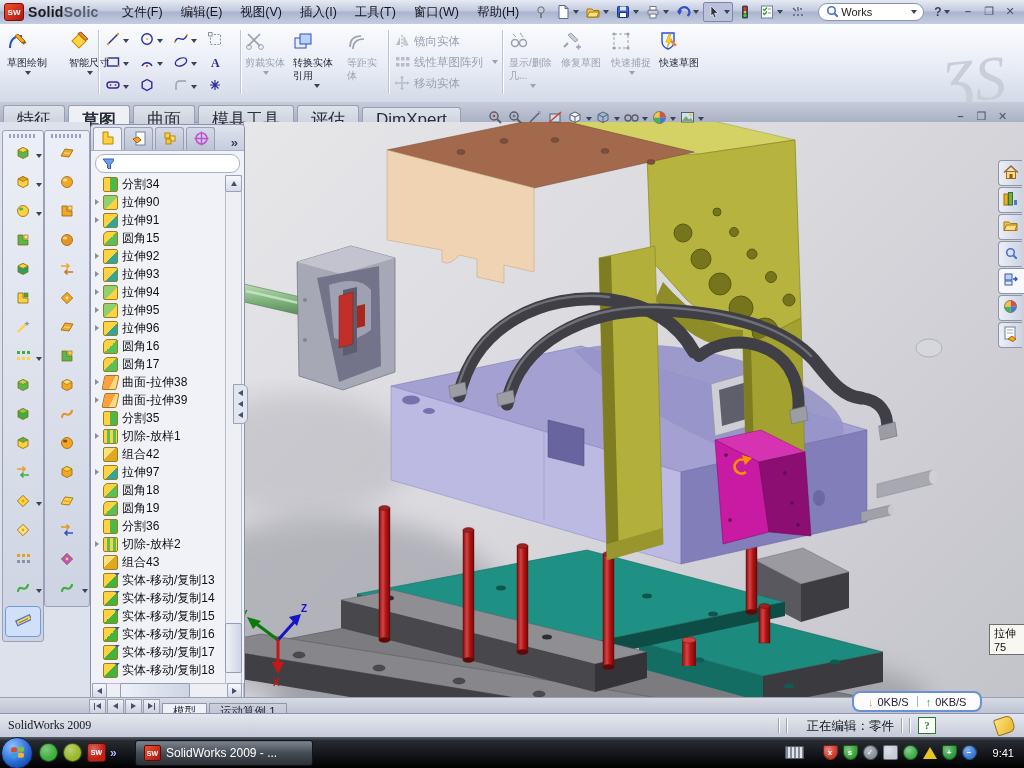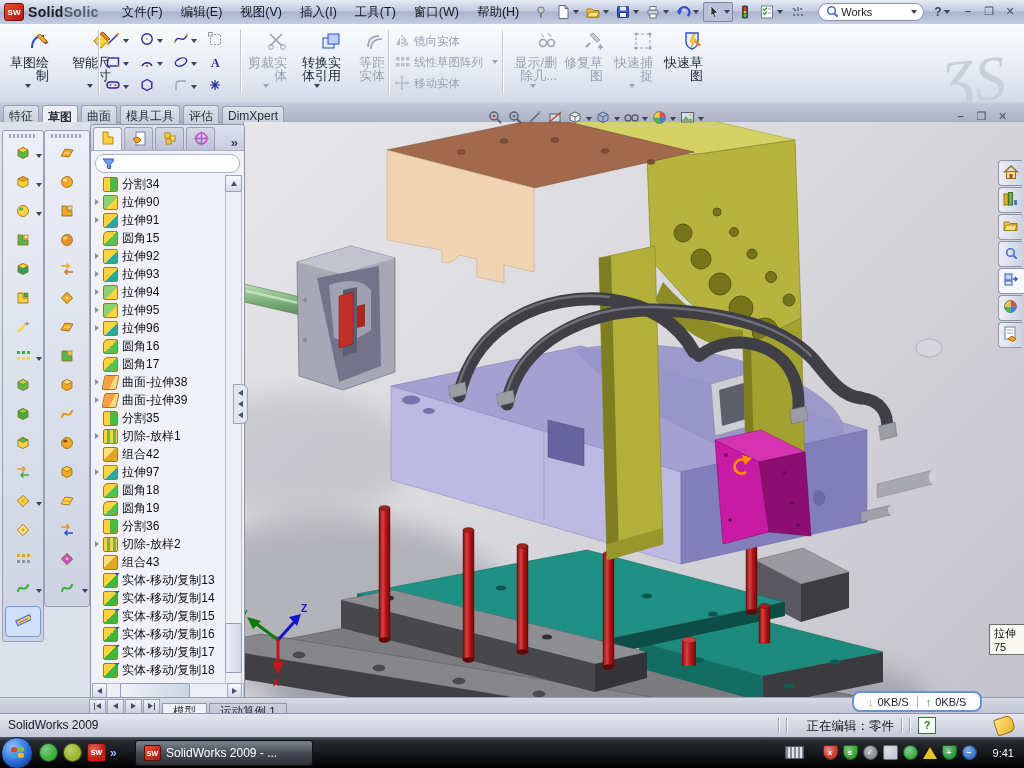--- a/index.html
+++ b/index.html
@@ -30,36 +30,36 @@
   #search-pill .val{font-size:11px;color:#222;margin-left:3px;flex:1;}
   .wc{width:17px;height:14px;margin:0 2px;color:#4d5368;font-size:11px;line-height:13px;
     text-align:center;font-weight:bold;}
   #help-btn{color:#3c4258;font-weight:bold;font-size:12px;padding:0 2px;}
 
   
   #ribbon{left:0;top:24px;width:1024px;height:78px;
     background:linear-gradient(#fbfcfe 0%,#e8ecf5 55%,#d4dae8 100%);
     border-bottom:1px solid #a8b0c4;}
   .rb-sep{position:absolute;top:6px;height:64px;width:1px;background:#bfc6d6;box-shadow:1px 0 0 #fff;}
-  .rbtn{position:absolute;top:4px;height:68px;text-align:right;font-size:13px;line-height:13px;color:#22283a;}
+  .rbtn{position:absolute;top:4px;height:68px;text-align:left;font-size:10px;line-height:13px;color:#22283a;}
   .rbtn .ric{display:block;height:26px;margin:2px auto 0;}
   .rbtn .rlab{display:block;padding:0 1px;}
   .rbtn .bcar{margin:2px auto 0;}
   .rbtn.dis{color:#9aa1b2;}
   .rrow-btn{position:absolute;height:18px;display:flex;align-items:center;font-size:11.5px;color:#9aa1b2;}
   .rrow-btn .ric{margin-right:4px;height:16px;}
   .grid-cell{position:absolute;width:34px;height:21px;display:flex;align-items:center;}
   .grid-cell svg{margin-left:3px;}
   #ds-watermark{right:18px;top:26px;font-size:62px;font-style:italic;color:#c9cedb;
     font-family:"Liberation Serif","DejaVu Serif",serif;transform:rotate(-6deg);line-height:60px;}
 
   
   #cmdtab-row{left:0;top:102px;width:1024px;height:20px;
     background:linear-gradient(#c6ccda,#aab1c4);border-bottom:1px solid #8a93a8;}
-  .cmdtab{display:inline-block;margin:2px 0 0 3px;padding:2px 5px 3px;font-size:12px;color:#2a2e3c;
+  .cmdtab{display:inline-block;margin:2px 0 0 3px;padding:2px 13px 3px;font-size:17px;color:#2a2e3c;
     background:linear-gradient(#dfe3ec,#c2c8d6);border:1px solid #97a0b4;border-bottom:none;
     border-radius:3px 3px 0 0;}
   .cmdtab.active{background:#eef0f6;font-weight:bold;position:relative;top:1px;padding-top:3px;}
 
   
   #left-strip{left:0;top:122px;width:90px;height:575px;background:#dde1ec;}
   #viewport{left:243px;top:122px;width:781px;height:575px;
     background:linear-gradient(135deg,#e7e7ea 0%,#d9d9de 45%,#c3c3ca 100%);
     border-left:1px solid #9aa0b2;}
   #model-svg{position:absolute;left:0;top:0;}
@@ -137,21 +137,21 @@
     background:linear-gradient(#d6dae4,#bcc2d0);border-top:1px solid #98a0b2;display:flex;align-items:center;}
   .nav-btn{width:15px;height:13px;margin-left:1px;background:linear-gradient(#eef0f6,#ccd1de);
     border:1px solid #9aa2b8;display:flex;align-items:center;justify-content:center;gap:1px;}
   .nav-btn .bar{width:1.5px;height:7px;background:#46506e;}
   .mtab{height:15px;padding:0 10px;display:flex;align-items:center;font-size:11.5px;color:#1c2030;
     background:linear-gradient(#ccd1dd,#b9bfce);border:1px solid #8f97ac;border-bottom:none;margin-left:2px;}
   .mtab.active{background:#f0f1f6;}
 
   
   #statusbar{left:0;top:713px;width:1024px;height:24px;
-    background:linear-gradient(#e4e7ef,#c3c9d7);border-top:1px solid #8f96a8;}
+    background:linear-gradient(#e4e7ef,#c3c9d7);border-top:1px solid #8f96a8;font-family:Liberation Serif, serif;}
   #sb-left{position:absolute;left:8px;top:4px;font-size:12px;color:#15151f;}
   .sb-sep{position:absolute;top:4px;width:1px;height:15px;background:#9aa2b6;box-shadow:1px 0 0 #fff;}
   #sb-editing{position:absolute;right:130px;top:4px;font-size:12.5px;color:#15151f;}
   #sb-help{position:absolute;right:88px;top:3px;width:16px;height:15px;background:#fff;
     border:1px solid #2f7a2f;color:#1d8a1d;font-weight:bold;font-size:11px;text-align:center;line-height:14px;}
   #sb-tag{position:absolute;right:10px;top:3px;width:17px;height:15px;background:linear-gradient(135deg,#ffe27e,#e8b42a);
     border:1px solid #9a7010;border-radius:2px 6px 6px 2px;transform:rotate(-18deg);}
 
   
   #taskbar{left:0;top:737px;width:1024px;height:31px;

